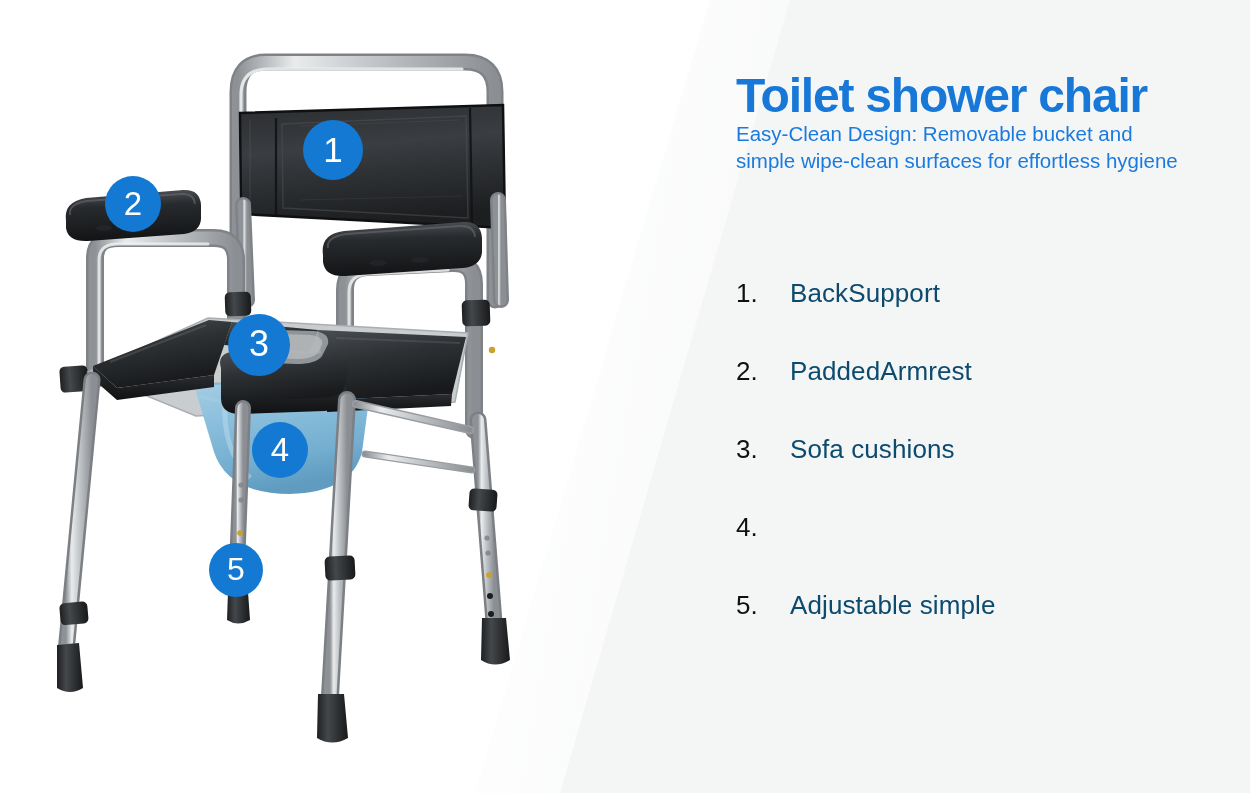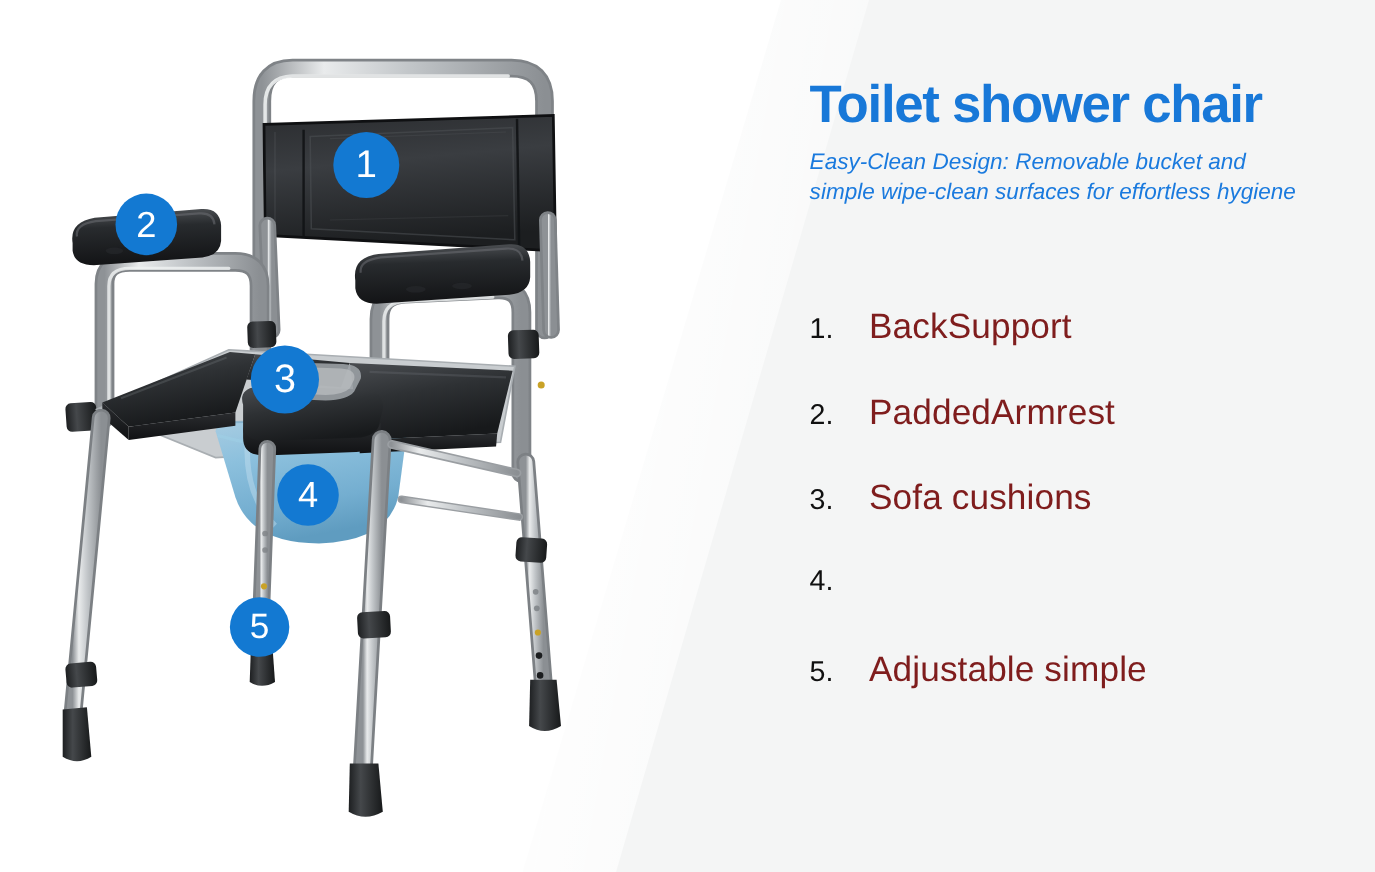--- a/index.html
+++ b/index.html
@@ -37,48 +37,46 @@
   }
   .title {
     font-size: 48px;
     font-weight: bold;
     letter-spacing: -1.2px;
     line-height: 1.0;
     color: #1878d8;
     white-space: nowrap;
   }
   .subtitle {
-    margin-top: 14px;
     font-size: 20.5px;
     line-height: 1.33;
     color: #1a7ade;
     width: 452px;
-    font-style: italic;
   }
   .feature-list {
     position: absolute;
     left: 736px; top: 278px;
     width: 470px;
   }
   .feature-row {
     display: flex;
     align-items: baseline;
     height: 78px;
     color: #101010;
     font-size: 26px;
   }
   .feature-num {
     width: 54px;
     flex: 0 0 54px;
     font-size: 26px;
     color: #101010;
   }
   .feature-label {
-    font-size: 32px;
-    color: #7f1d1d;
+    font-size: 26px;
+    color: #0c4a6e;
     letter-spacing: 0.1px;
   }
 
   
   .photo {
     position: absolute;
     left: 0; top: 0;
     width: 710px; height: 793px;
   }
   .photo svg { display: block; }

